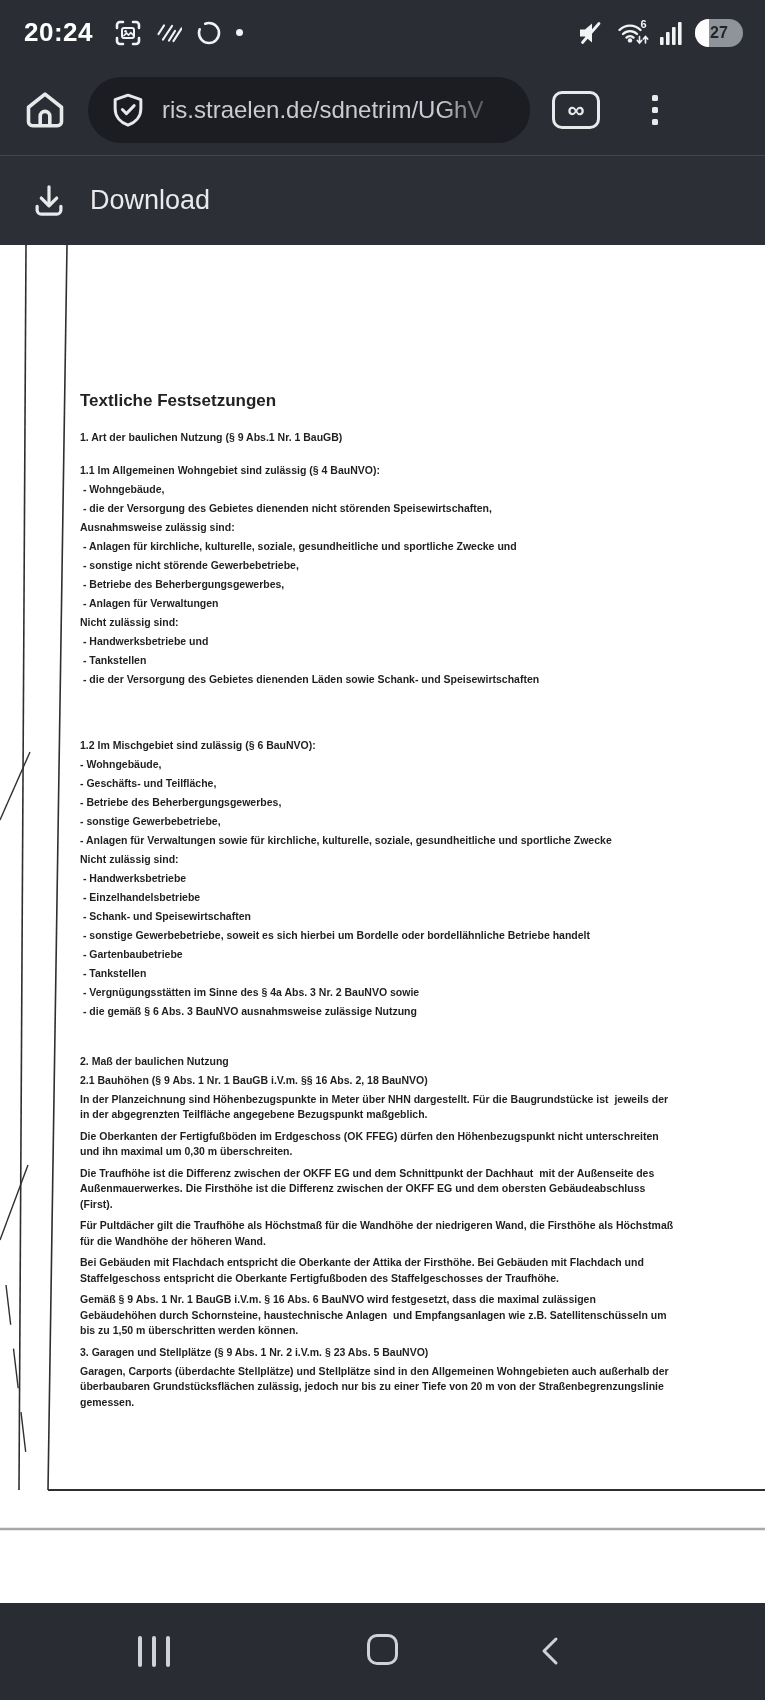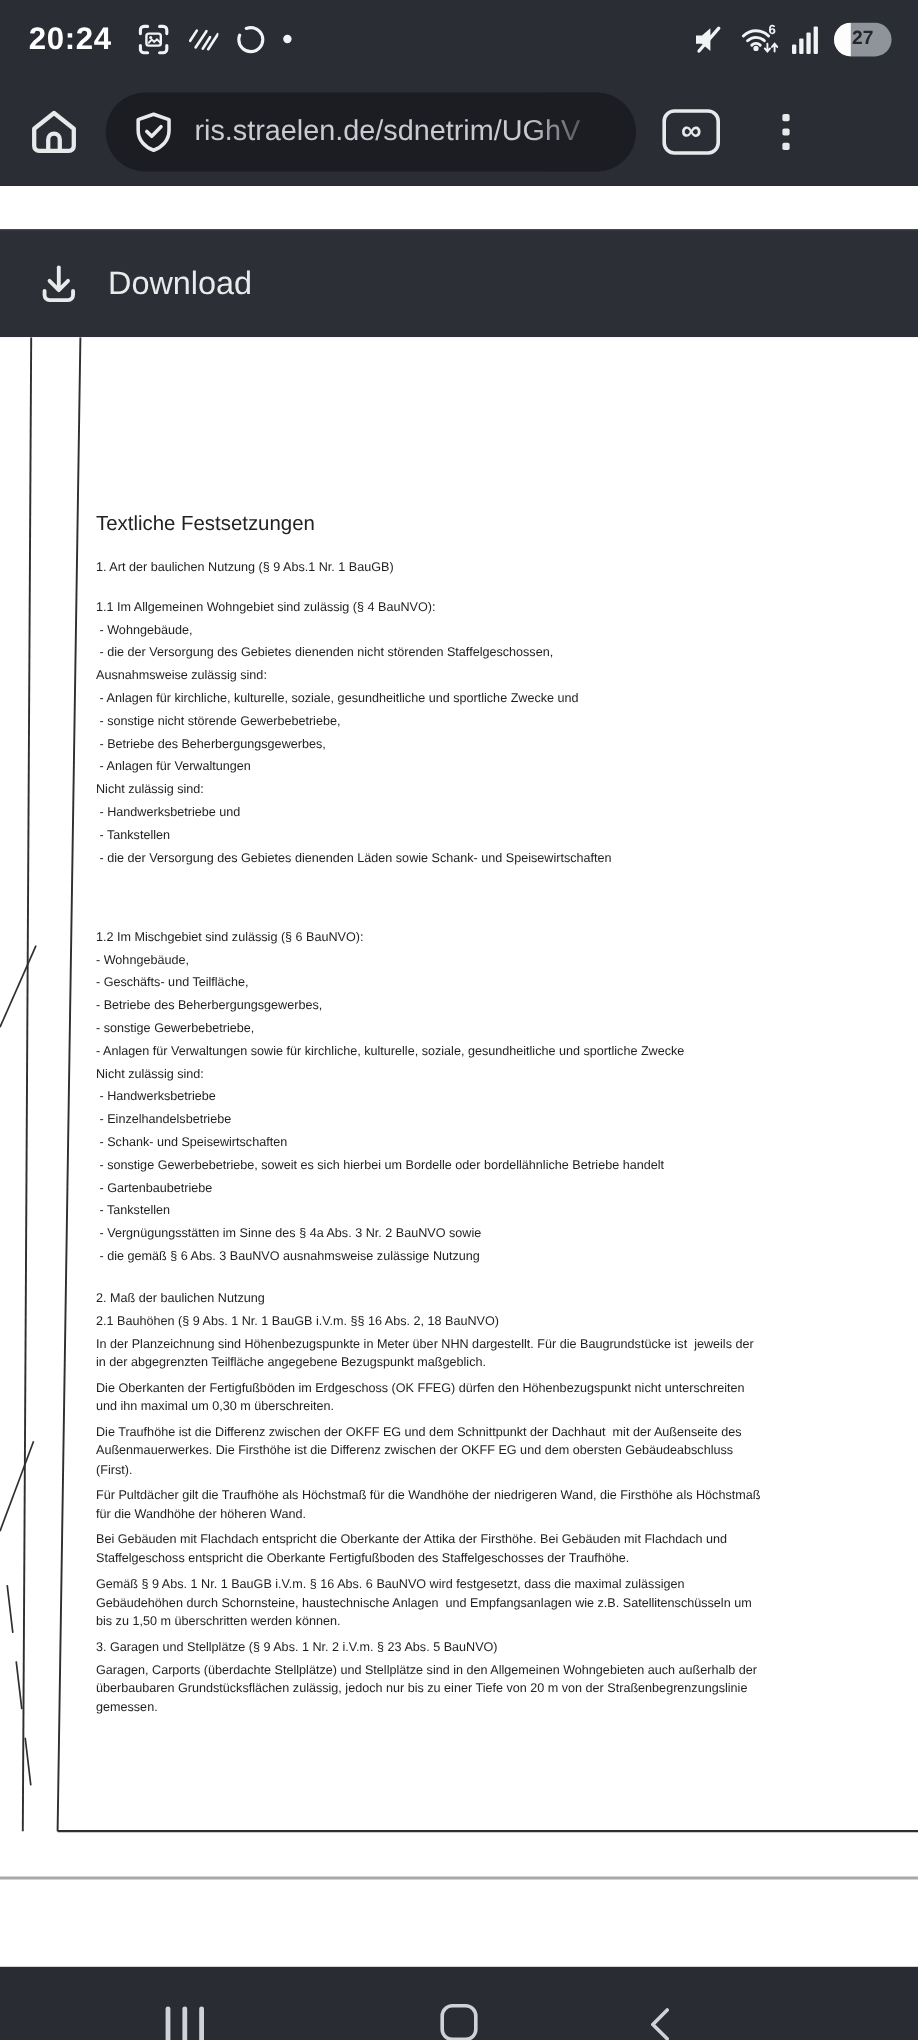--- a/index.html
+++ b/index.html
@@ -27,32 +27,32 @@
   .url-fade { position:absolute; right:0; top:0; bottom:0; width:90px;
               background:linear-gradient(to right, rgba(27,29,35,0), #1b1d23 72%); }
   .tabs-btn { margin-left:22px; width:48px; height:38px; border:3px solid #e8e9eb; border-radius:10px;
               color:#e8e9eb; display:flex; align-items:center; justify-content:center;
               font-size:24px; font-weight:700; line-height:1; }
   .menu-btn { margin-left:46px; display:flex; flex-direction:column; gap:6.5px; padding:6px; }
   .menu-btn span { width:5.5px; height:5.5px; background:#e8e9eb; border-radius:1.5px; }
 
   
   .download-bar { height:90px; background:#2d2f36; border-top:1px solid #43454c;
-                  display:flex; align-items:center; padding-left:30px; gap:22px;margin-top:36px; }
+                  display:flex; align-items:center; padding-left:30px; gap:22px; }
   .download-label { font-size:27px; color:#e9eaec; }
 
   
   .doc-area { position:relative; height:1290px; background:#ffffff; }
   .plan-svg { position:absolute; left:0; top:0; }
-  .doc-text { position:relative; padding:145px 28px 0 80px; font-size:10.5px; color:#1f1f1f; }
+  .doc-text { position:relative; padding:145px 28px 0 80px; font-size:10.5px; color:#1f1f1f;font-weight:bold; }
   .doc-h1 { font-size:17px; line-height:22px; margin-bottom:18px; color:#222; }
   .doc-line { line-height:15.5px; margin-bottom:3.5px; white-space:pre-wrap; }
   .doc-para { line-height:15.5px; margin-bottom:6px; white-space:pre-wrap; }
   .mt-b { margin-top:17px; } .mt-sec { margin-top:51px; }
-  .mt-c { margin-top:19px; } .mt-d { margin-top:4px; }
+  .mt-c { margin-top:34px; } .mt-d { margin-top:4px; }
 
   .below-strip { height:68px; background:#ffffff; }
 
   
   .nav-bar { height:97px; background:#2a2c33; position:relative; }
   .nav-recents { position:absolute; left:138px; top:33px; display:flex; gap:10.5px; }
   .nav-recents span { width:3.5px; height:31px; background:#cfd2d6; border-radius:2px; }
   .nav-home { position:absolute; left:367px; top:31px; width:31px; height:31px;
               border:3.5px solid #cfd2d6; border-radius:10px; }
   .nav-back { position:absolute; left:537px; top:31px; }
@@ -169,21 +169,21 @@
       <path d="M48,1245 L765,1245" stroke-width="1.8"></path>
     </g>
     <path d="M0,1284 L765,1284" stroke="#a7a9ac" stroke-width="2.5" fill="none"></path>
   </svg>
 
   <div class="doc-text">
     <div class="doc-h1">Textliche Festsetzungen</div>
     <div class="doc-line">1. Art der baulichen Nutzung (§ 9 Abs.1 Nr. 1 BauGB)</div>
     <div class="doc-line mt-b">1.1 Im Allgemeinen Wohngebiet sind zulässig (§ 4 BauNVO):</div>
     <div class="doc-line"> - Wohngebäude,</div>
-    <div class="doc-line"> - die der Versorgung des Gebietes dienenden nicht störenden Staffelgeschossen,</div>
+    <div class="doc-line"> - die der Versorgung des Gebietes dienenden nicht störenden Speisewirtschaften,</div>
     <div class="doc-line">Ausnahmsweise zulässig sind:</div>
     <div class="doc-line"> - Anlagen für kirchliche, kulturelle, soziale, gesundheitliche und sportliche Zwecke und</div>
     <div class="doc-line"> - sonstige nicht störende Gewerbebetriebe,</div>
     <div class="doc-line"> - Betriebe des Beherbergungsgewerbes,</div>
     <div class="doc-line"> - Anlagen für Verwaltungen</div>
     <div class="doc-line">Nicht zulässig sind:</div>
     <div class="doc-line"> - Handwerksbetriebe und</div>
     <div class="doc-line"> - Tankstellen</div>
     <div class="doc-line"> - die der Versorgung des Gebietes dienenden Läden sowie Schank- und Speisewirtschaften</div>
     <div class="doc-line mt-sec">1.2 Im Mischgebiet sind zulässig (§ 6 BauNVO):</div>

